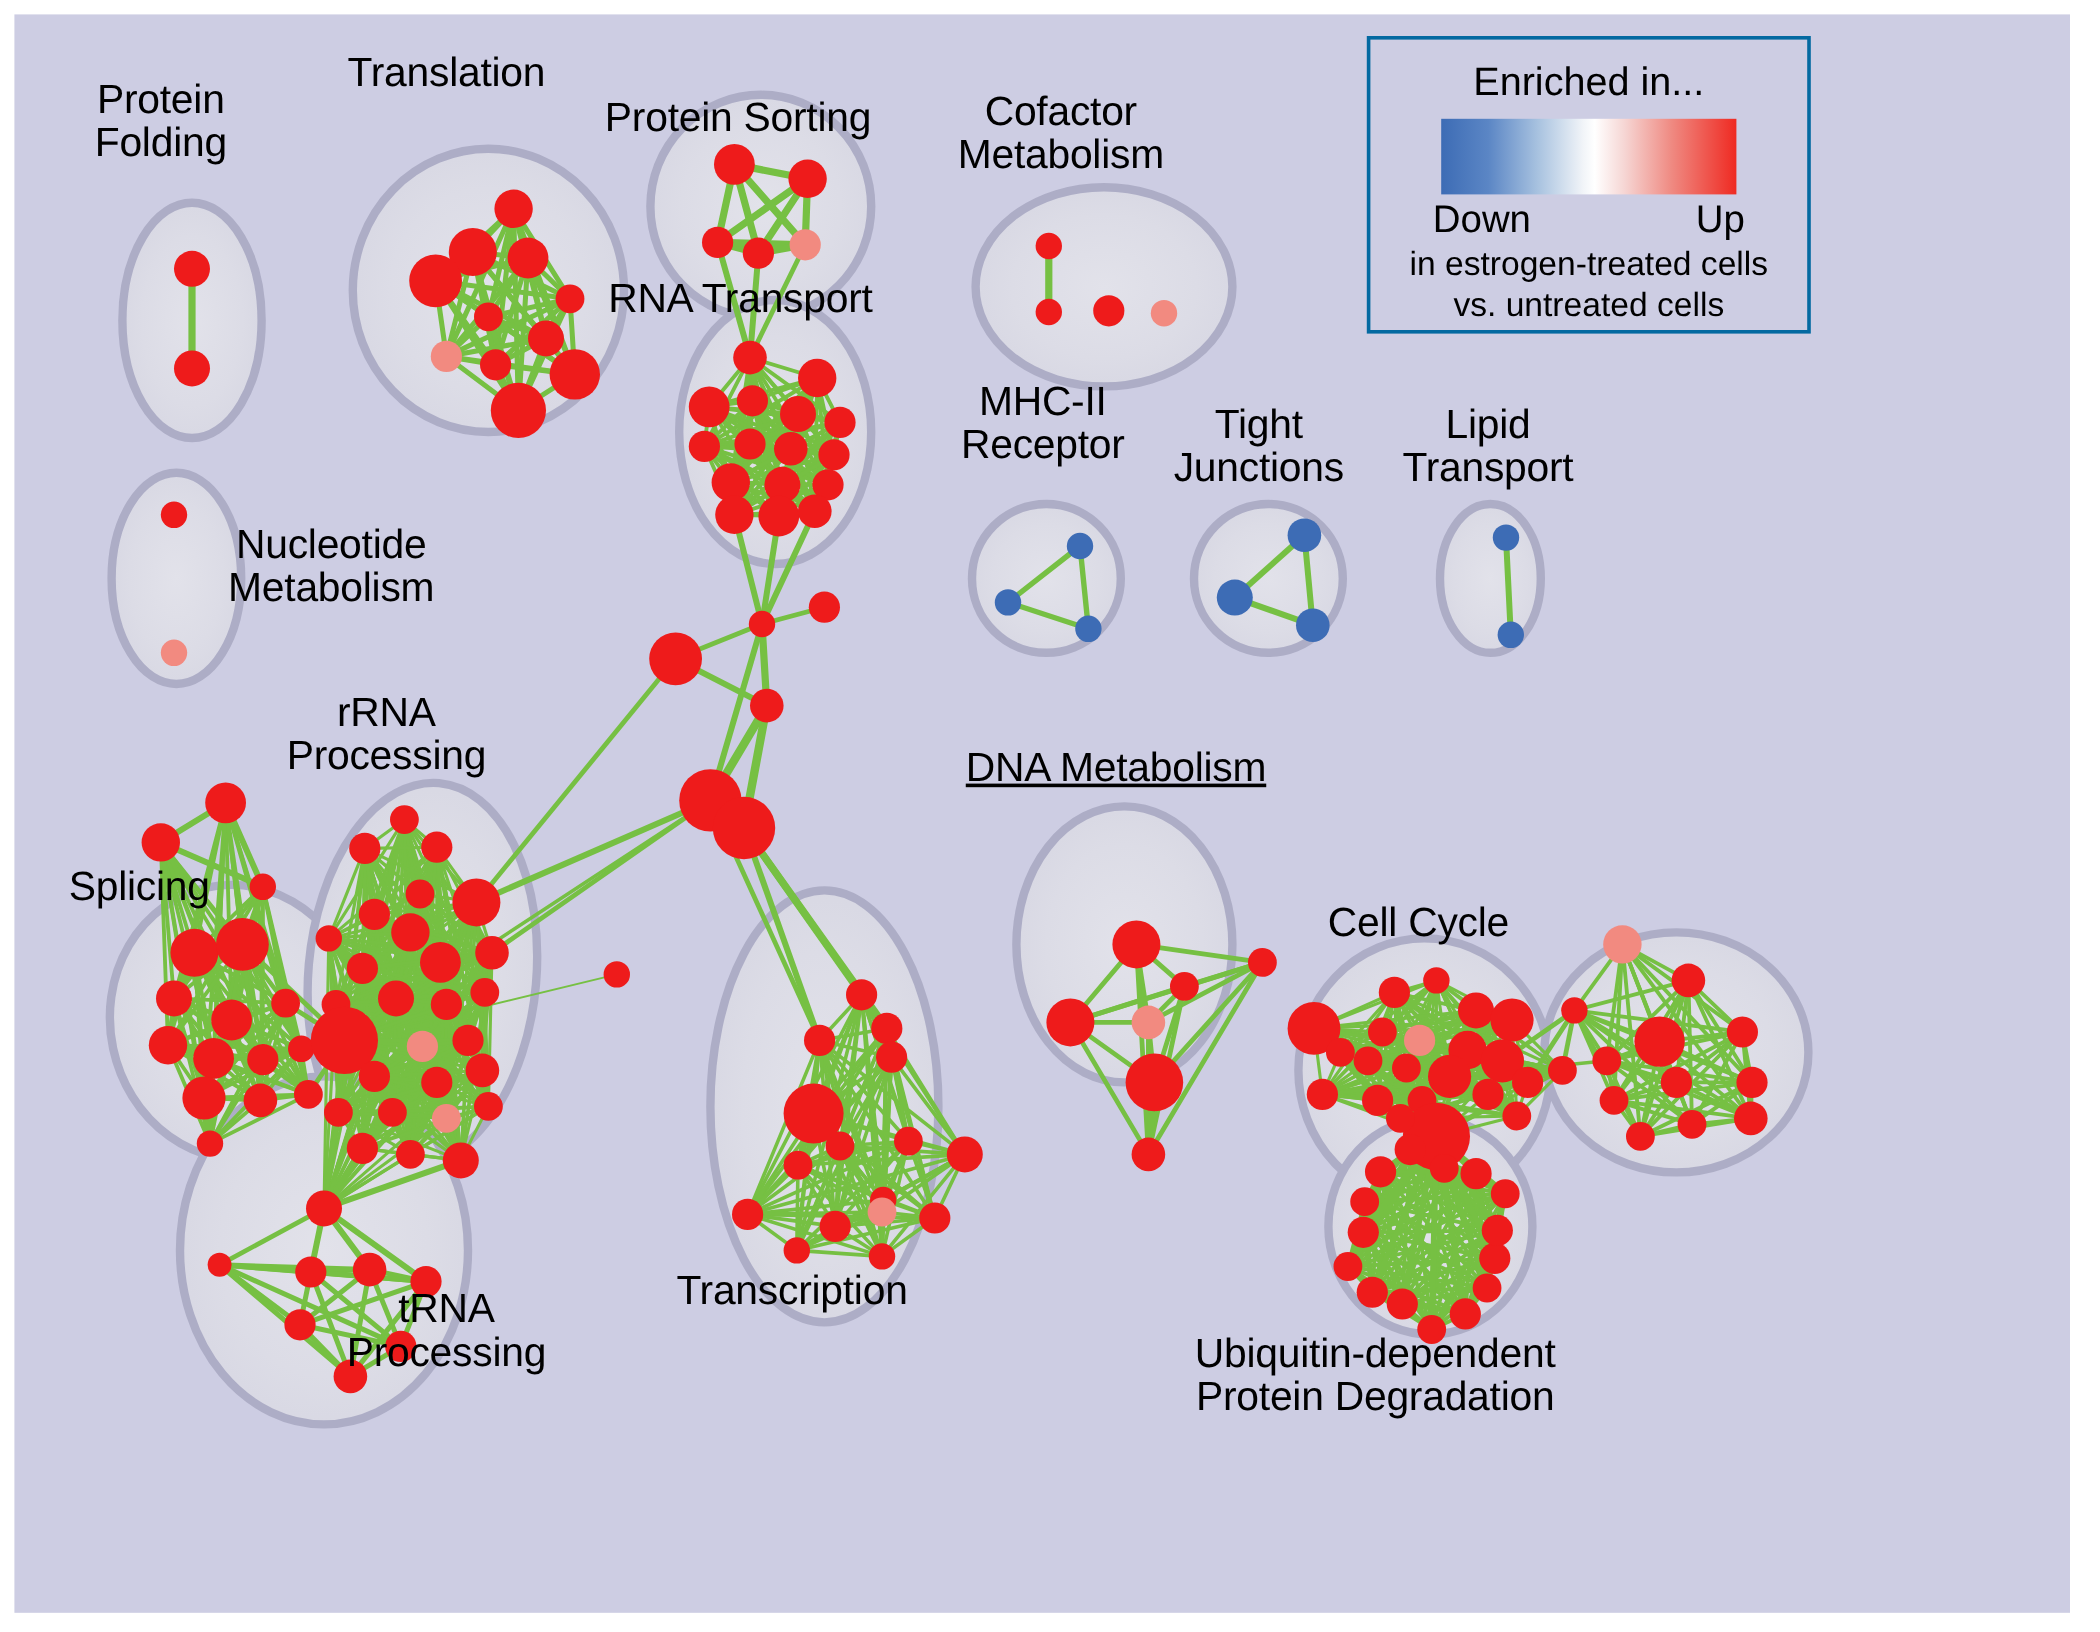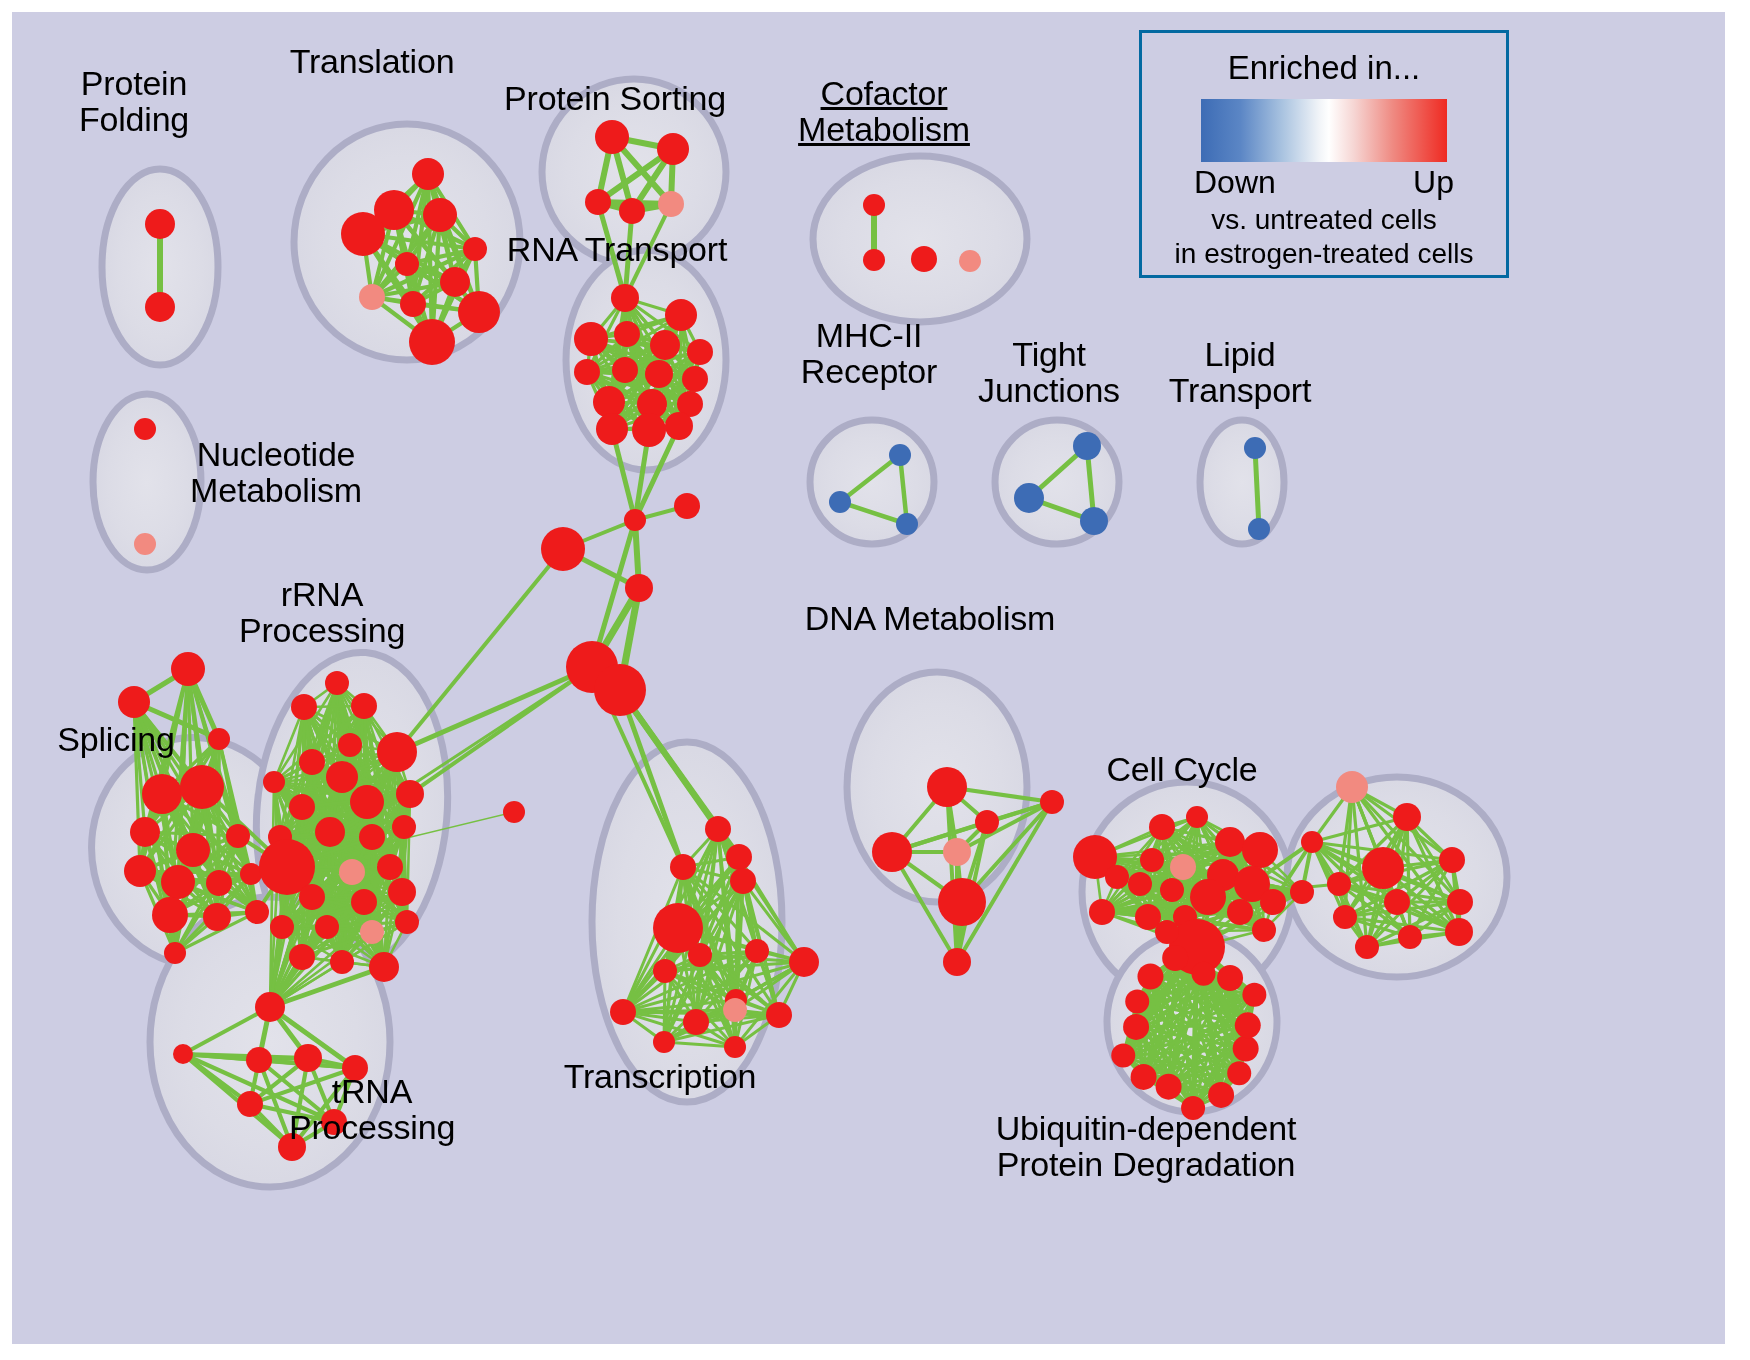--- a/index.html
+++ b/index.html
@@ -1607,47 +1607,47 @@
           <circle cx="1218.0536853804924" cy="966.0329367228638" r="13" fill="#ee1b1b"></circle>
           <circle cx="1242.3679009772854" cy="982.8046459296028" r="12" fill="#ee1b1b"></circle>
           <circle cx="1235.7636343439647" cy="1013.3394681329036" r="13" fill="#ee1b1b"></circle>
         </g>
     </svg>
 
     <div class="cl-label ctr" style="left:122px;top:54px;">Protein
 Folding</div>
     <div class="cl-label ctr" style="left:360px;top:32px;">Translation</div>
     <div class="cl-label ctr" style="left:603px;top:30px;margin-top:39px;">Protein Sorting</div>
-    <div class="cl-label ctr" style="left:872px;top:64px;text-decoration:underline;">Cofactor
+    <div class="cl-label ctr" style="left:872px;top:64px;">Cofactor
 Metabolism</div>
     <div class="cl-label ctr" style="left:605px;top:220px;">RNA Transport</div>
     <div class="cl-label ctr" style="left:264px;top:425px;">Nucleotide
 Metabolism</div>
     <div class="cl-label ctr" style="left:857px;top:306px;">MHC-II
 Receptor</div>
     <div class="cl-label ctr" style="left:1037px;top:325px;">Tight
 Junctions</div>
     <div class="cl-label ctr" style="left:1228px;top:325px;">Lipid
 Transport</div>
     <div class="cl-label ctr" style="left:104px;top:710px;">Splicing</div>
     <div class="cl-label ctr" style="left:310px;top:565px;">rRNA
 Processing</div>
     <div class="cl-label ctr" style="left:360px;top:1062px;">tRNA
 Processing</div>
     <div class="cl-label ctr" style="left:648px;top:1047px;">Transcription</div>
-    <div class="cl-label ctr" style="left:918px;top:589px;">DNA Metabolism</div>
+    <div class="cl-label ctr" style="left:918px;top:611px;text-decoration:underline;">DNA Metabolism</div>
     <div class="cl-label ctr" style="left:1170px;top:740px;">Cell Cycle</div>
     <div class="cl-label ctr" style="left:1134px;top:1075px;margin-top:24px;">Ubiquitin-dependent
 Protein Degradation</div>
 
     <div id="legend">
       <div class="lg-title">Enriched in...</div>
       <div class="lg-bar"></div>
       <div class="lg-ends">
         <span>Down</span>
         <span>Up</span>
       </div>
+      <div class="lg-sub">in estrogen-treated cells</div>
       <div class="lg-sub">vs. untreated cells</div>
-      <div class="lg-sub">in estrogen-treated cells</div>
     </div>
 
   </div>
 </div>
 
 </body></html>

